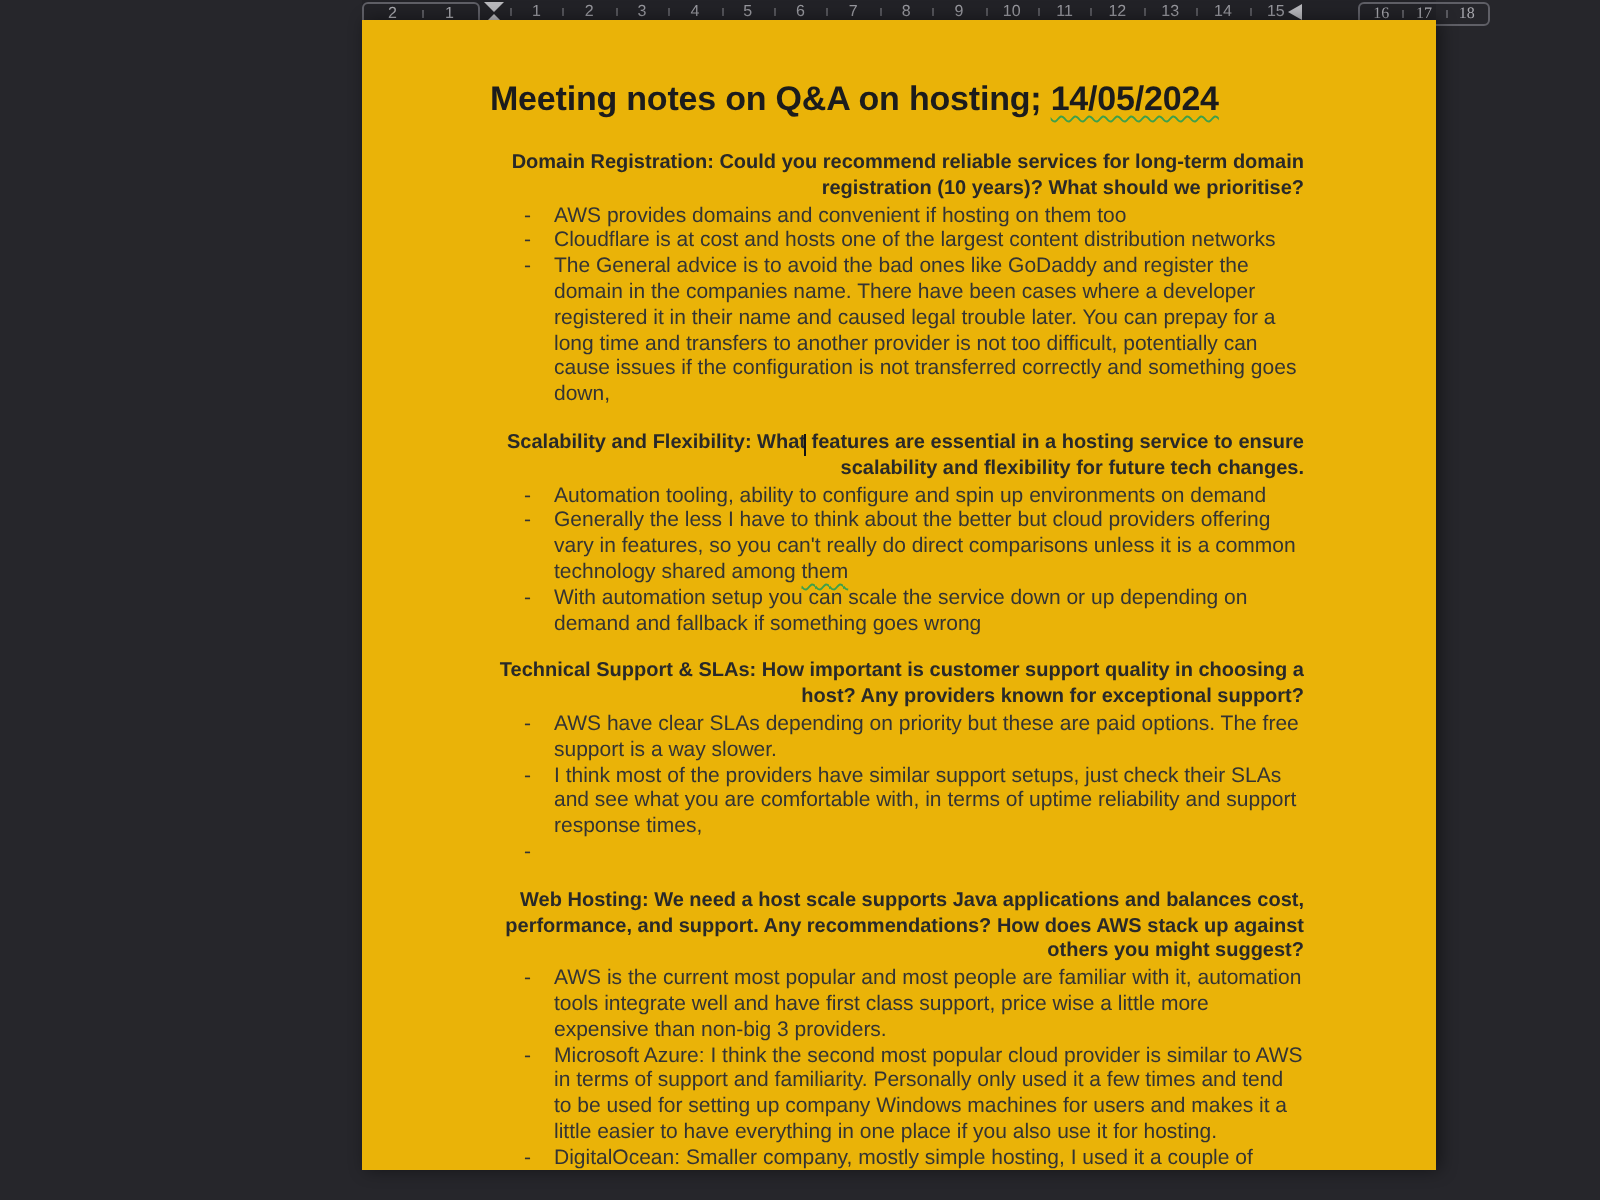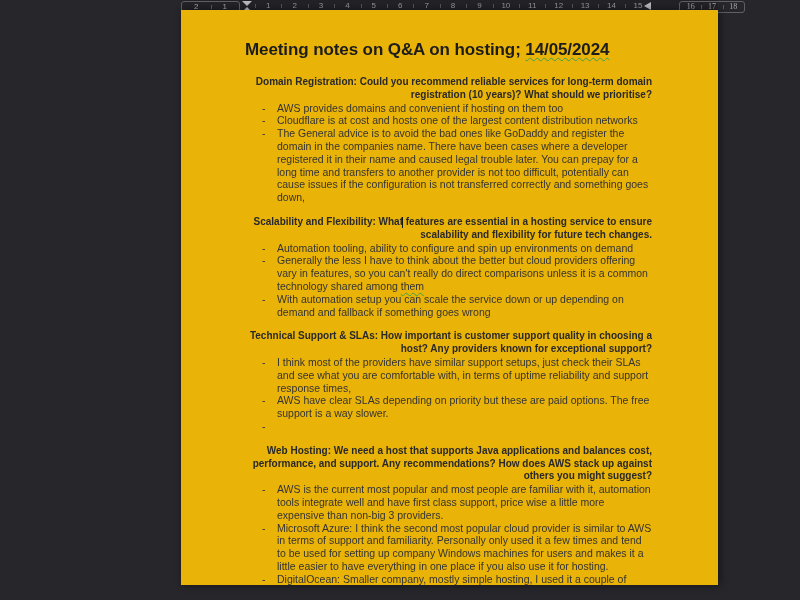--- a/index.html
+++ b/index.html
@@ -144,27 +144,27 @@
             <p class="heading">Scalability and Flexibility: What<span class="caret"></span> features are essential in a hosting service to ensure scalability and flexibility for future tech changes.</p>
             <ul class="bullets">
               <li>Automation tooling, ability to configure and spin up environments on demand</li>
               <li>Generally the less I have to think about the better but cloud providers offering vary in features, so you can't really do direct comparisons unless it is a common technology shared among <span class="squiggle">them</span></li>
               <li>With automation setup you can scale the service down or up depending on demand and fallback if something goes wrong</li>
             </ul>
           </div>
           <div class="section">
             <p class="heading">Technical Support &amp; SLAs: How important is customer support quality in choosing a host? Any providers known for exceptional support?</p>
             <ul class="bullets">
+              <li>AWS have clear SLAs depending on priority but these are paid options. The free support is a way slower.</li>
               <li>I think most of the providers have similar support setups, just check their SLAs and see what you are comfortable with, in terms of uptime reliability and support response times,</li>
-              <li>AWS have clear SLAs depending on priority but these are paid options. The free support is a way slower.</li>
               <li></li>
             </ul>
           </div>
           <div class="section">
-            <p class="heading">Web Hosting: We need a host that supports Java applications and balances cost, performance, and support. Any recommendations? How does AWS stack up against others you might suggest?</p>
+            <p class="heading">Web Hosting: We need a host scale supports Java applications and balances cost, performance, and support. Any recommendations? How does AWS stack up against others you might suggest?</p>
             <ul class="bullets">
               <li>AWS is the current most popular and most people are familiar with it, automation tools integrate well and have first class support, price wise a little more expensive than non-big 3 providers.</li>
               <li>Microsoft Azure: I think the second most popular cloud provider is similar to AWS in terms of support and familiarity. Personally only used it a few times and tend to be used for setting up company Windows machines for users and makes it a little easier to have everything in one place if you also use it for hosting.</li>
               <li>DigitalOcean: Smaller company, mostly simple hosting, I used it a couple of times for personal projects but heard about issues with reliability when running large amounts.</li>
             </ul>
           </div>
         </div>
     </div>
   </div>
 

